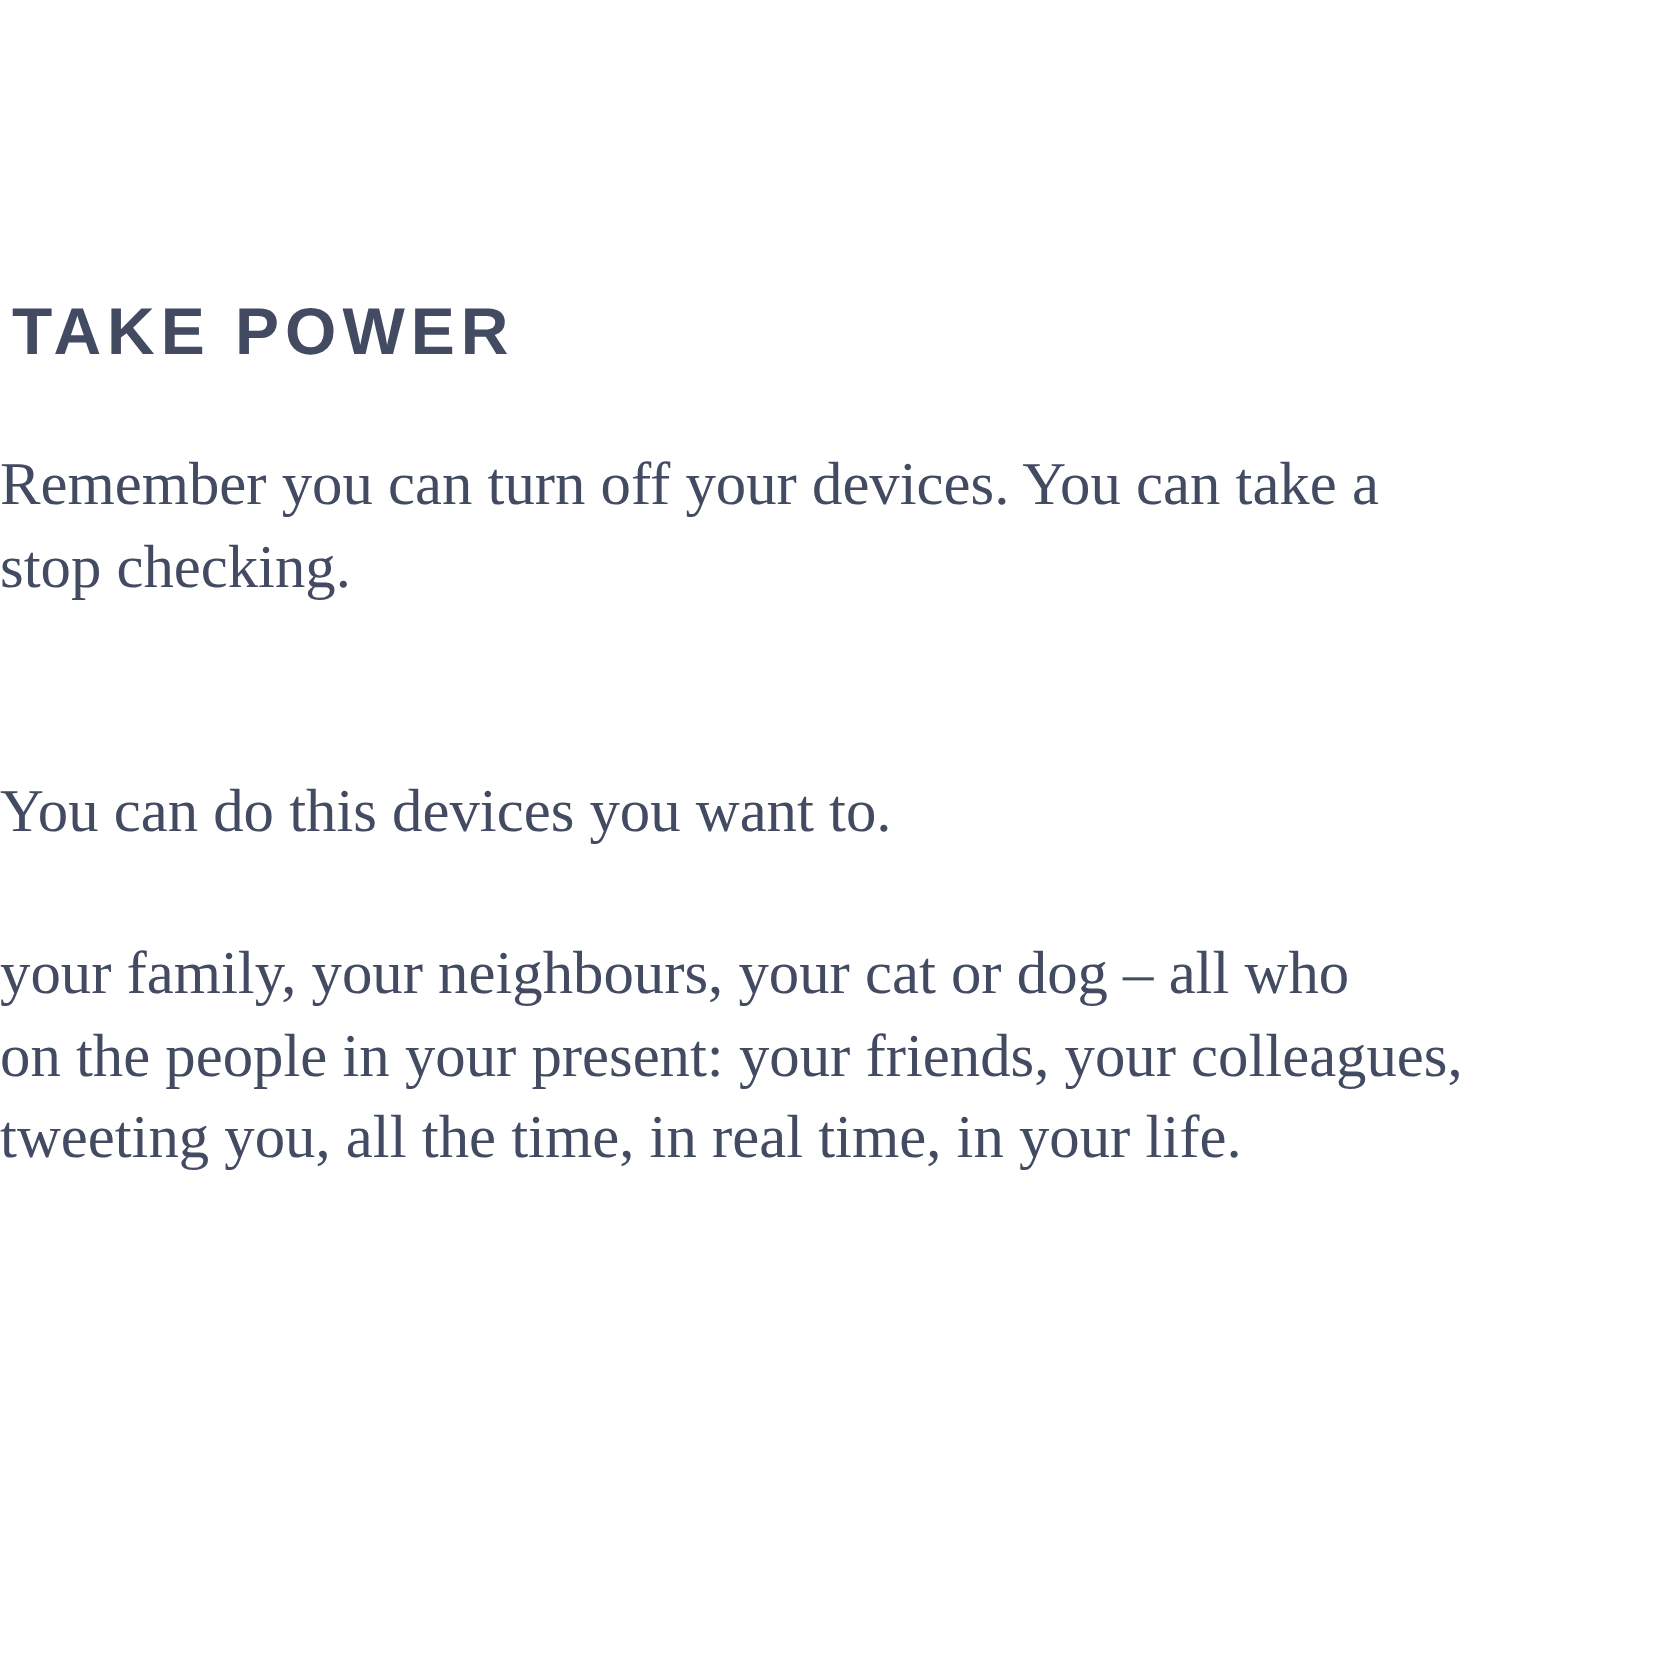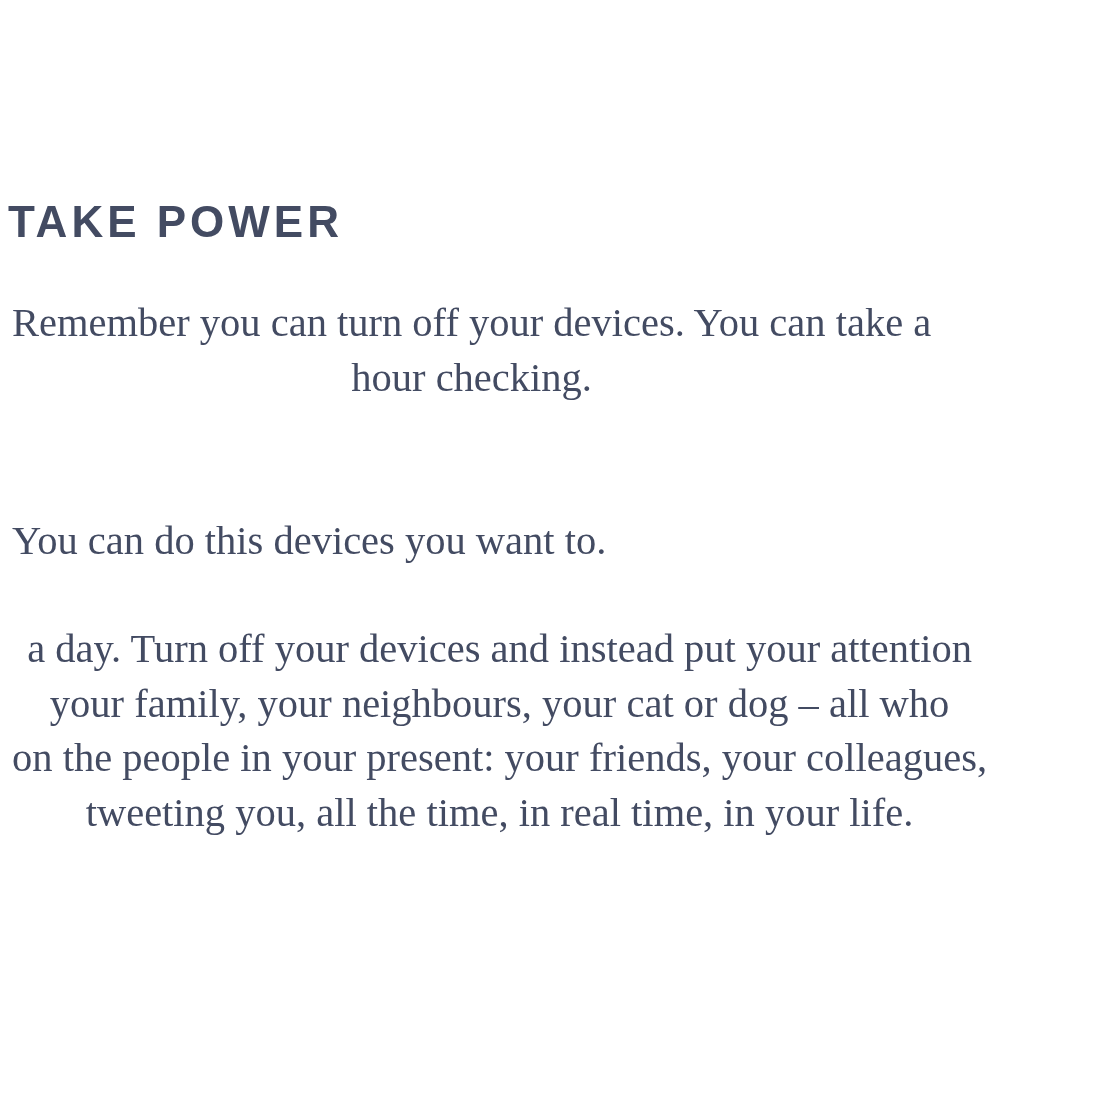--- a/index.html
+++ b/index.html
@@ -22,45 +22,43 @@
       font-size: 44px;
       letter-spacing: 4px;
       font-weight: bold;
       margin: 0;
       line-height: 52px;
       color: #434b62;
       white-space: nowrap;
     }
     .para {
       position: absolute;
-      left: 12px;
+      left: 0;
       margin: 0;
       font-family: "Liberation Serif", "DejaVu Serif", serif;
       font-size: 40.5px;
       line-height: 54.5px;
       color: #434b62;
-      text-align: center;
     }
     .line { display: block; white-space: nowrap; }
     #p1 { top: 296px; }
     #p2 { top: 514px; }
     #p3 { top: 622px; }
   </style>
 </head>
 <body>
 
 <h1 class="heading">TAKE POWER</h1>
 
 <p class="para" id="p1">
   <span class="line">Remember you can turn off your devices. You can take a</span>
-  <span class="line">hour checking.</span>
+  <span class="line">stop checking.</span>
 </p>
 
 <p class="para" id="p2">
   <span class="line">You can do this devices you want to.</span>
 </p>
 
 <p class="para" id="p3">
-  <span class="line">a day.  Turn off your devices and instead put your attention</span>
   <span class="line">your family, your neighbours, your cat or dog – all who</span>
   <span class="line">on the people in your present: your friends, your colleagues,</span>
   <span class="line">tweeting you, all the time, in real time, in your life.</span>
 </p>
 
 </body></html>

